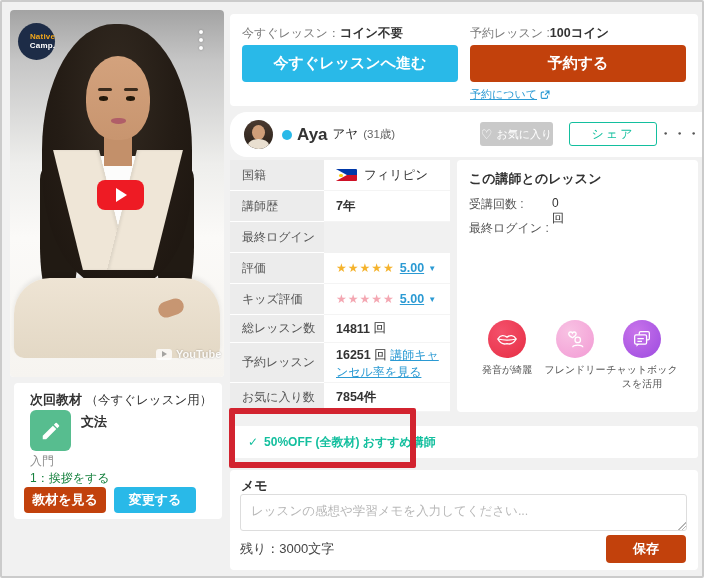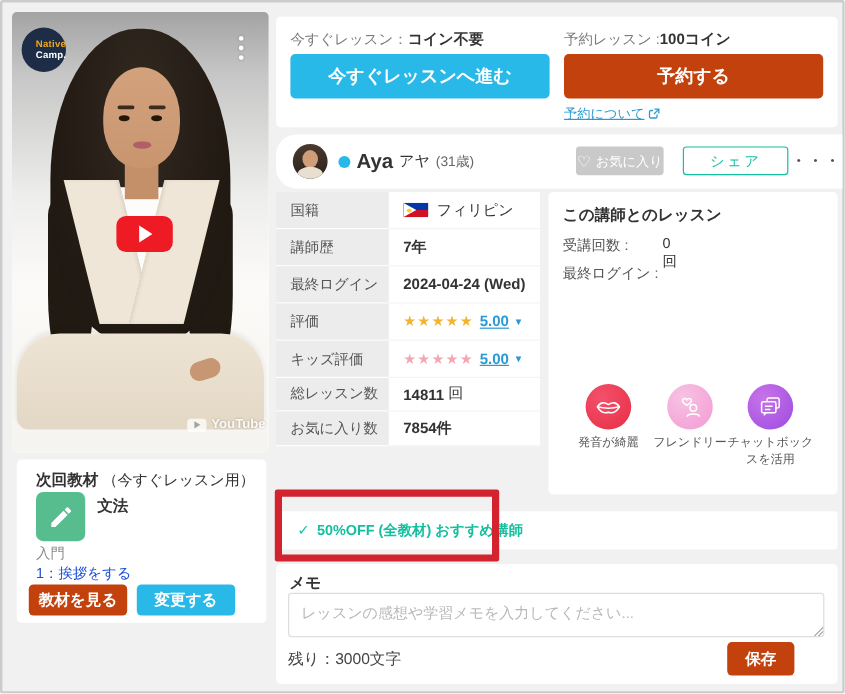--- a/index.html
+++ b/index.html
@@ -58,21 +58,21 @@
     border-top:3px solid transparent; border-bottom:3px solid transparent; margin-left:1px; }
 
   
   #material-card { left:12px; top:381px; width:208px; height:136px; }
   .mat-head { position:absolute; left:16px; top:8px; font-size:12.5px; }
   .mat-head b { font-size:13px; }
   .mat-icon { position:absolute; left:16px; top:27px; width:41px; height:41px; background:#57bd8f;
     border-radius:6px; display:flex; align-items:center; justify-content:center; }
   .mat-name { position:absolute; left:67px; top:30px; font-size:13px; font-weight:bold; }
   .mat-level { position:absolute; left:16px; top:70px; font-size:12px; color:#8a8a8a; }
-  .mat-lesson { position:absolute; left:16px; top:87px; font-size:12px; color:#1d4ed8; }
+  .mat-lesson { position:absolute; left:16px; top:87px; font-size:12px; color:#15803d; }
   .mat-btns { position:absolute; left:10px; top:104px; width:172px; display:flex; gap:8px; }
   .btn { display:flex; align-items:center; justify-content:center; color:#fff; font-weight:bold;
     border-radius:4px; cursor:pointer; }
   .btn-teal { background:#c2410c; } .btn-cyan { background:#29b9e8; }
   .mat-btns .btn { flex:1; height:26px; font-size:13px; }
 
   
   #lesson-card { left:228px; top:12px; width:468px; height:92px; }
   .lc-label { position:absolute; top:11px; font-size:12px; color:#7b7b7b; }
   .lc-label b { color:#333; font-size:12.5px;text-align:right; }
@@ -157,21 +157,21 @@
   
   #memo-card { left:228px; top:468px; width:468px; height:100px; }
   .memo-title { position:absolute; left:11px; top:7px; font-size:13px; font-weight:bold; }
   .memo-ta { position:absolute; left:10px; top:24px; width:447px; height:37px; border:1px solid #ddd;
     border-radius:3px; font-family:"Liberation Sans","DejaVu Sans",sans-serif; font-size:12.5px;
     padding:8px 10px; color:#333; resize:none; outline:none; }
   .memo-ta::placeholder { color:#b8b8b8; }
   .ta-grip { position:absolute; left:448px; top:52px; width:8px; height:8px;
     background:linear-gradient(135deg,transparent 0 50%,#b5b5b5 50% 58%,transparent 58% 72%,#b5b5b5 72% 80%,transparent 80%); }
   .memo-remaining { position:absolute; left:10px; top:70px; font-size:13px; color:#444; }
-  .save-btn { position:absolute; left:376px; top:65px; width:56px; height:28px; font-size:13px; }
+  .save-btn { position:absolute; left:376px; top:65px; width:80px; height:28px; font-size:13px; }
 
   svg { display:block; }
 </style>
 </head>
 <body>
 
 <div id="stage">
 
   <div class="card" id="video-card">
     <div class="photo">
@@ -283,43 +283,50 @@
       </div>
     </div>
     <div class="prow h31">
       <div class="lab">講師歴</div>
       <div class="val">
           <b>7年</b>
         </div>
     </div>
     <div class="prow h31">
       <div class="lab">最終ログイン</div>
-      <div class="val">
-          <b>2024-04-24 (Wed)</b>
-        </div>
     </div>
     <div class="prow h31">
       <div class="lab">評価</div>
       <div class="val">
         <span class="stars-gold">★★★★★</span>
         <span class="blue-link">5.00</span>
         <span class="caret">▼</span>
       </div>
     </div>
     <div class="prow h31">
       <div class="lab">キッズ評価</div>
       <div class="val">
         <span class="stars-pink">★★★★★</span>
         <span class="blue-link">5.00</span>
         <span class="caret">▼</span>
       </div>
     </div>
     <div class="prow h28">
       <div class="lab">総レッスン数</div>
       <div class="val"><b>14811</b>&nbsp;<span>回</span></div>
+    </div>
+    <div class="prow h40">
+      <div class="lab">予約レッスン</div>
+      <div class="val val-wrap" style="padding-top:4px;padding-bottom:4px;align-items:flex-start;">
+        <span style="line-height:1.35;">
+          <b>16251</b>
+          <span>回</span>
+          <span class="cancel-link">講師キャンセル率を見る</span>
+        </span>
+      </div>
     </div>
     <div class="prow h29">
       <div class="lab">お気に入り数</div>
       <div class="val">
           <b>7854件</b>
         </div>
     </div>
   </div>
 
   <div class="card" id="teacher-card">

